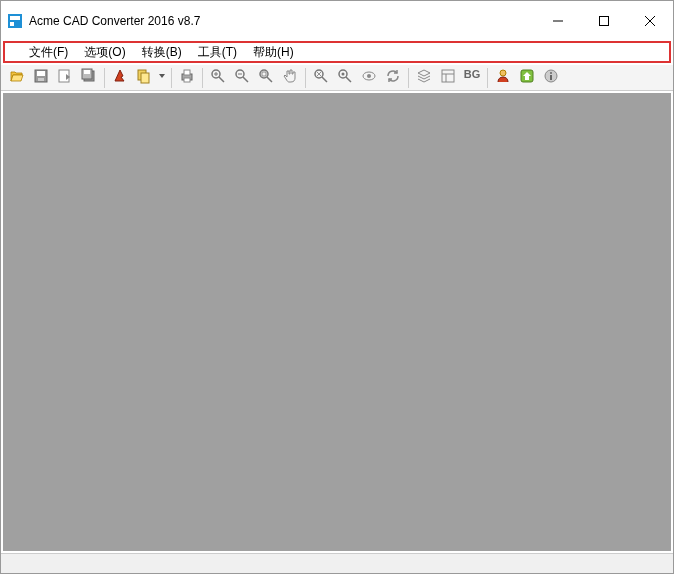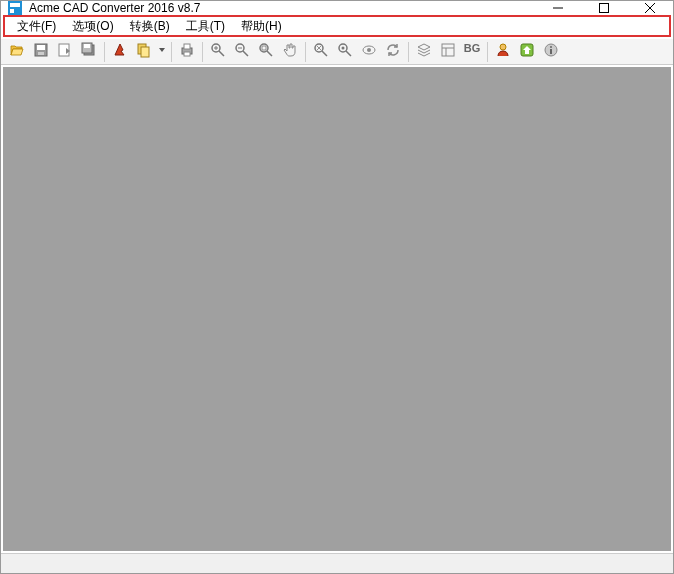--- a/index.html
+++ b/index.html
@@ -1,23 +1,23 @@
 <!DOCTYPE html>
 <html><head>
 <meta charset="utf-8">
 <style>
 * { margin: 0; padding: 0; box-sizing: border-box; }
 body { font-family: "Microsoft YaHei", "SimSun", Arial, sans-serif; font-size: 12px; background: #fff; }
 .window { width: 674px; height: 574px; border: 1px solid #999; display: flex; flex-direction: column; background: #fff; }
-.titlebar { height: 14px; display: flex; align-items: center; padding: 0 0 0 6px; background: #fff; }
+.titlebar { height: 40px; display: flex; align-items: center; padding: 0 0 0 6px; background: #fff; }
 .app-icon { width: 16px; height: 16px; margin-right: 6px; }
 .title-text { flex: 1; font-size: 12px; color: #000; }
 .win-controls { display: flex; }
 .win-btn { width: 46px; height: 30px; display: flex; align-items: center; justify-content: center; cursor: pointer; }
-.menubar { height: 22px; display: flex; align-items: center; padding: 0 4px; border: 2px solid #d33; margin: 0 2px 2px 2px; }
+.menubar { height: 22px; display: flex; align-items: center; padding: 0 16px; border: 2px solid #d33; margin: 0 2px 2px 2px; }
 .menu-item { padding: 2px 8px; font-size: 12px; cursor: pointer; }
 .toolbar { height: 26px; display: flex; align-items: center; padding: 0 4px; gap: 0; background: #f4f4f4; border-bottom: 1px solid #ccc; }
 .tbtn { width: 24px; height: 22px; display: flex; justify-content: center; cursor: pointer; border: 1px solid transparent; }
 .tsep { width: 1px; height: 20px; background: #ccc; margin: 0 3px; }
 .tbtn svg { display: block; }
 .tbtn-text { font-size: 11px; color: #666; font-weight: bold; padding: 0 2px; }
 .canvas { flex: 1; background: #a0a0a0; margin: 2px; }
 .statusbar { height: 20px; background: #f0f0f0; border-top: 1px solid #ccc; }
 </style>
 </head>

